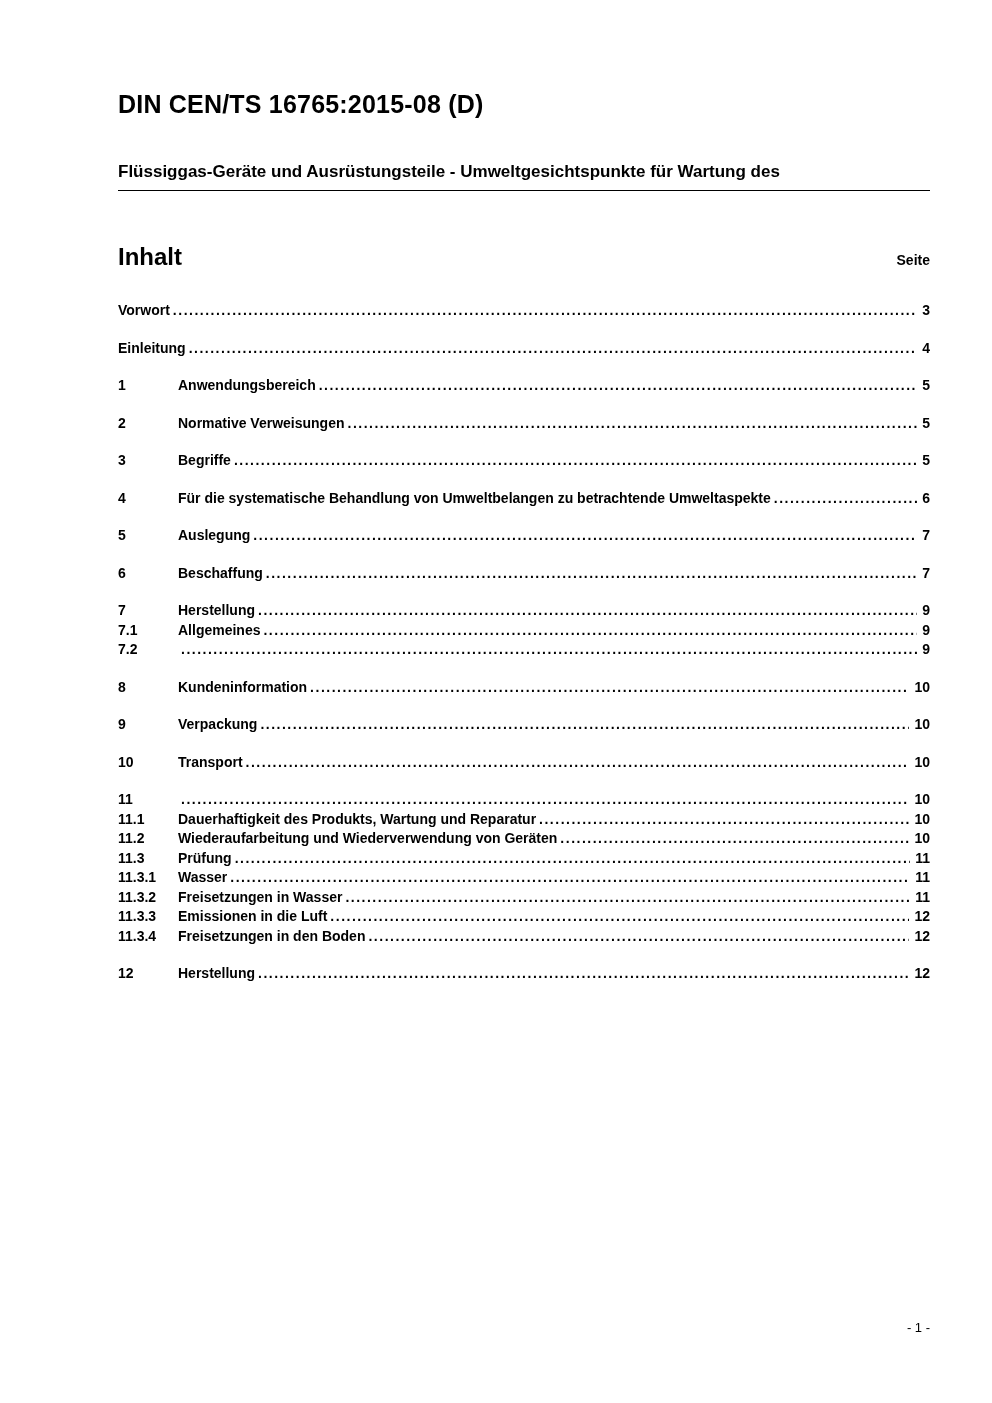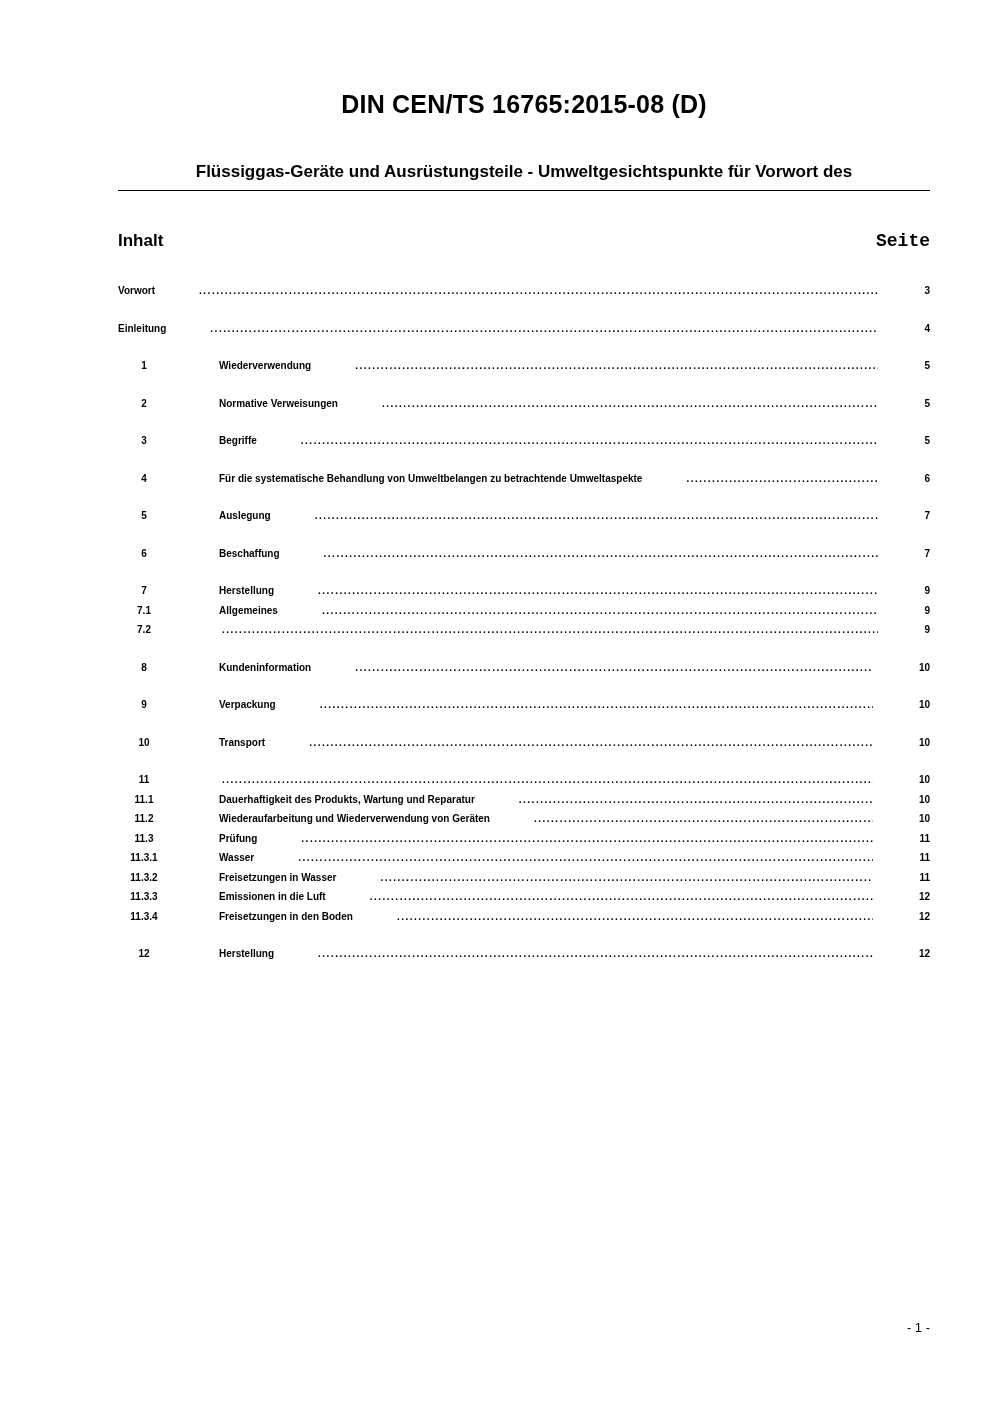--- a/index.html
+++ b/index.html
@@ -7,21 +7,20 @@
   body {
     width: 992px; height: 1403px;
     position: relative;
     overflow: hidden;
     font-family: "Liberation Sans", sans-serif;
     color: #000;
   }
   .page {
     position: absolute; inset: 0;
     padding: 90px 62px 0 118px;
-    text-align: center;
   }
   .doc-number {
     font-size: 25px;
     font-weight: bold;
     letter-spacing: 0.2px;
     margin-bottom: 42px;
   }
   .doc-title {
     font-size: 17px;
     font-weight: bold;
@@ -29,31 +28,30 @@
     border-bottom: 1px solid #000;
     padding-bottom: 7px;
   }
   .toc-header {
     margin-top: 40px;
     display: flex;
     justify-content: space-between;
     align-items: baseline;
     margin-bottom: 30px;
   }
-  .toc-heading { font-size: 17px; font-weight: bold; }
-  .toc-page-label { font-size: 18px; font-weight: bold; font-family: Liberation Mono, monospace; }
+  .toc-heading { font-size: 24px; font-weight: bold; margin-top: 12px; }
+  .toc-page-label { font-size: 14px; font-weight: bold; }
   .toc { display: block; }
   .toc-row {
     display: flex;
     align-items: baseline;
-    font-size: 10px;
+    font-size: 14px;
     font-weight: bold;
     line-height: 19.5px;
     white-space: nowrap;
-    gap: 41px;
   }
   .toc-row.top-level { margin-top: 18px; }
   .toc-row:first-child { margin-top: 0; }
   .toc-num {
     flex: 0 0 auto;
     min-width: 60px;
     padding-right: 8px;
     white-space: nowrap;
   }
   .toc-title { flex: 0 1 auto; white-space: nowrap; }
@@ -76,42 +74,42 @@
   }
 </style>
 </head>
 <body>
 
 <div class="page">
 
   <h1 class="doc-number">DIN CEN/TS 16765:2015-08 (D)</h1>
 
   <div class="doc-title">
-    <div>Flüssiggas-Geräte und Ausrüstungsteile - Umweltgesichtspunkte für Vorwort des</div>
+    <div>Flüssiggas-Geräte und Ausrüstungsteile - Umweltgesichtspunkte für Wartung des</div>
   </div>
 
   <div class="toc-header">
     <h2 class="toc-heading">Inhalt</h2>
     <span class="toc-page-label">Seite</span>
   </div>
 
   <nav class="toc" id="toc-list">
       <div class="toc-row top-level">
         <span class="toc-title">Vorwort</span>
         <span class="toc-leader"></span>
         <span class="toc-page">3</span>
       </div>
       <div class="toc-row top-level">
         <span class="toc-title">Einleitung</span>
         <span class="toc-leader"></span>
         <span class="toc-page">4</span>
       </div>
       <div class="toc-row top-level">
         <span class="toc-num">1</span>
-        <span class="toc-title">Wiederverwendung</span>
+        <span class="toc-title">Anwendungsbereich</span>
         <span class="toc-leader"></span>
         <span class="toc-page">5</span>
       </div>
       <div class="toc-row top-level">
         <span class="toc-num">2</span>
         <span class="toc-title">Normative Verweisungen</span>
         <span class="toc-leader"></span>
         <span class="toc-page">5</span>
       </div>
       <div class="toc-row top-level">

